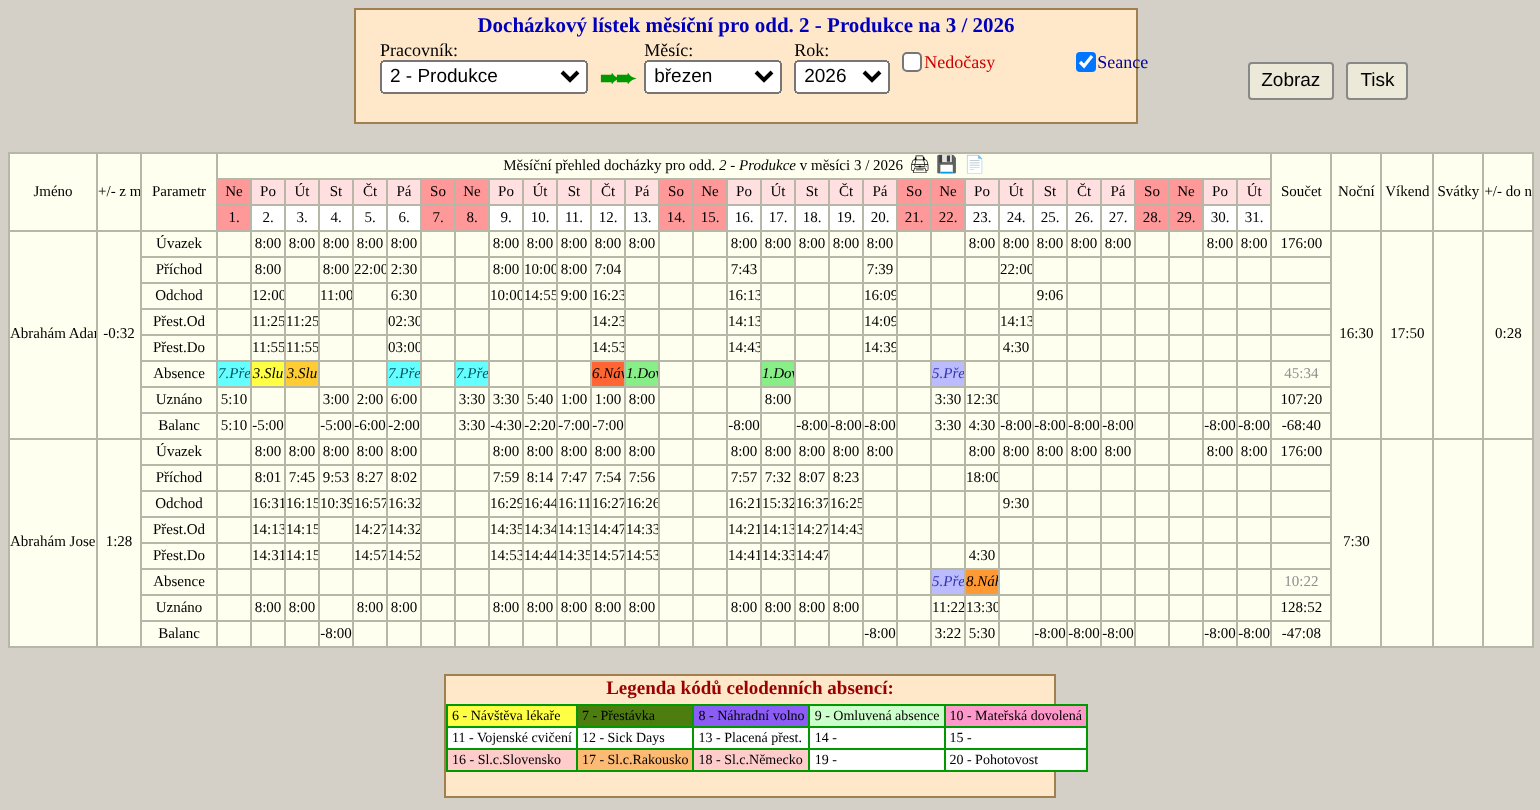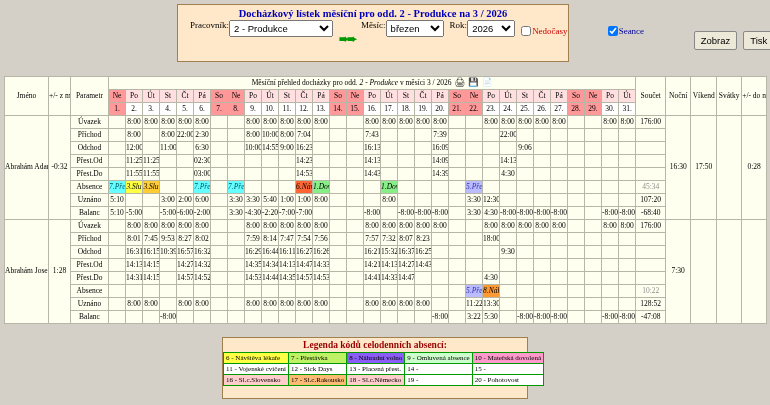--- a/index.html
+++ b/index.html
@@ -6,25 +6,25 @@
   body{
     width:770px;height:405px;position:relative;overflow:hidden;
     background:#d4d0c8;
     font-family:"Liberation Serif",serif;
   }
   .panel{position:absolute;background:#ffe8c9;border:1px solid #a08050;box-sizing:border-box;}
   
   #ctrl{left:177px;top:4px;width:392px;height:58px;}
   .ptitle{text-align:center;color:#0000bb;font-weight:bold;font-size:10.5px;margin-top:3px;white-space:nowrap;}
   .crow{display:flex;align-items:flex-start;margin:1px 4px 0 12px;gap:6px;}
-  .fld{display:flex;}
+  .fld{display:flex;flex-direction:column;}
   .fld label{font-size:9px;}
   select{font-size:9.5px;height:17px;font-family:"Liberation Sans",sans-serif;}
   #worker-select{width:104px;}
-  #month-select{width:58px;}
+  #month-select{width:69px;}
   #year-select{width:48px;}
   #absfilter-select{width:80px;height:15px;font-size:8.5px;margin-top:1px;}
   .arrow{color:#009900;font-size:12px;font-weight:bold;margin-top:12px;letter-spacing:-2px;}
   .cbs{display:grid;grid-template-columns:auto auto;column-gap:2px;row-gap:0;margin-top:6px;gap:40px;}
   .cbs label{font-size:9px;white-space:nowrap;display:flex;align-items:center;}
   .cbs input{width:10px;height:10px;margin:0 1px 0 0;}
   .red{color:#cc0000;}
   .blue{color:#000099;}
   .btn{font-family:"Liberation Sans",sans-serif;font-size:9.5px;height:19px;margin-top:11px;
        background:#ece9d8;border:1px solid #888;border-radius:2px;padding:0 6px;}
@@ -808,21 +808,21 @@
       </tr>
     </tbody>
   </table>
 
 <div class="panel" id="legend">
   <div class="ltitle">Legenda kódů celodenních absencí:</div>
   <table id="legend-table">
       <tbody>
         <tr>
           <td style="background: rgb(255, 255, 68);">6 - Návštěva lékaře</td>
-          <td style="background: #bef264;">7 - Přestávka</td>
+          <td style="background: #4d7c0f;">7 - Přestávka</td>
           <td style="background: #8b5cf6;">8 - Náhradní volno</td>
           <td style="background: rgb(204, 255, 204);">9 - Omluvená absence</td>
           <td style="background: rgb(255, 153, 204);">10 - Mateřská dovolená</td>
         </tr>
         <tr>
           <td style="background: rgb(255, 255, 255);">11 - Vojenské cvičení</td>
           <td style="background: rgb(255, 255, 255);">12 - Sick Days</td>
           <td style="background: rgb(255, 255, 255);">13 - Placená přest.</td>
           <td style="background: rgb(255, 255, 255);">14 -</td>
           <td style="background: rgb(255, 255, 255);">15 -</td>

